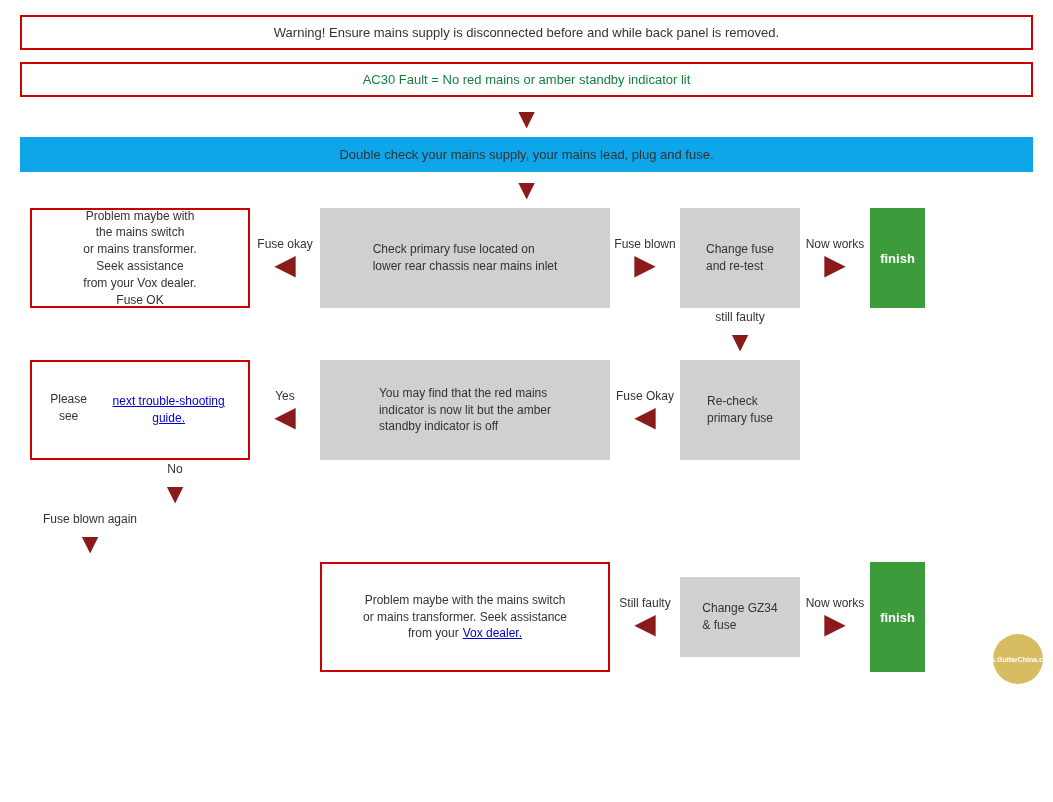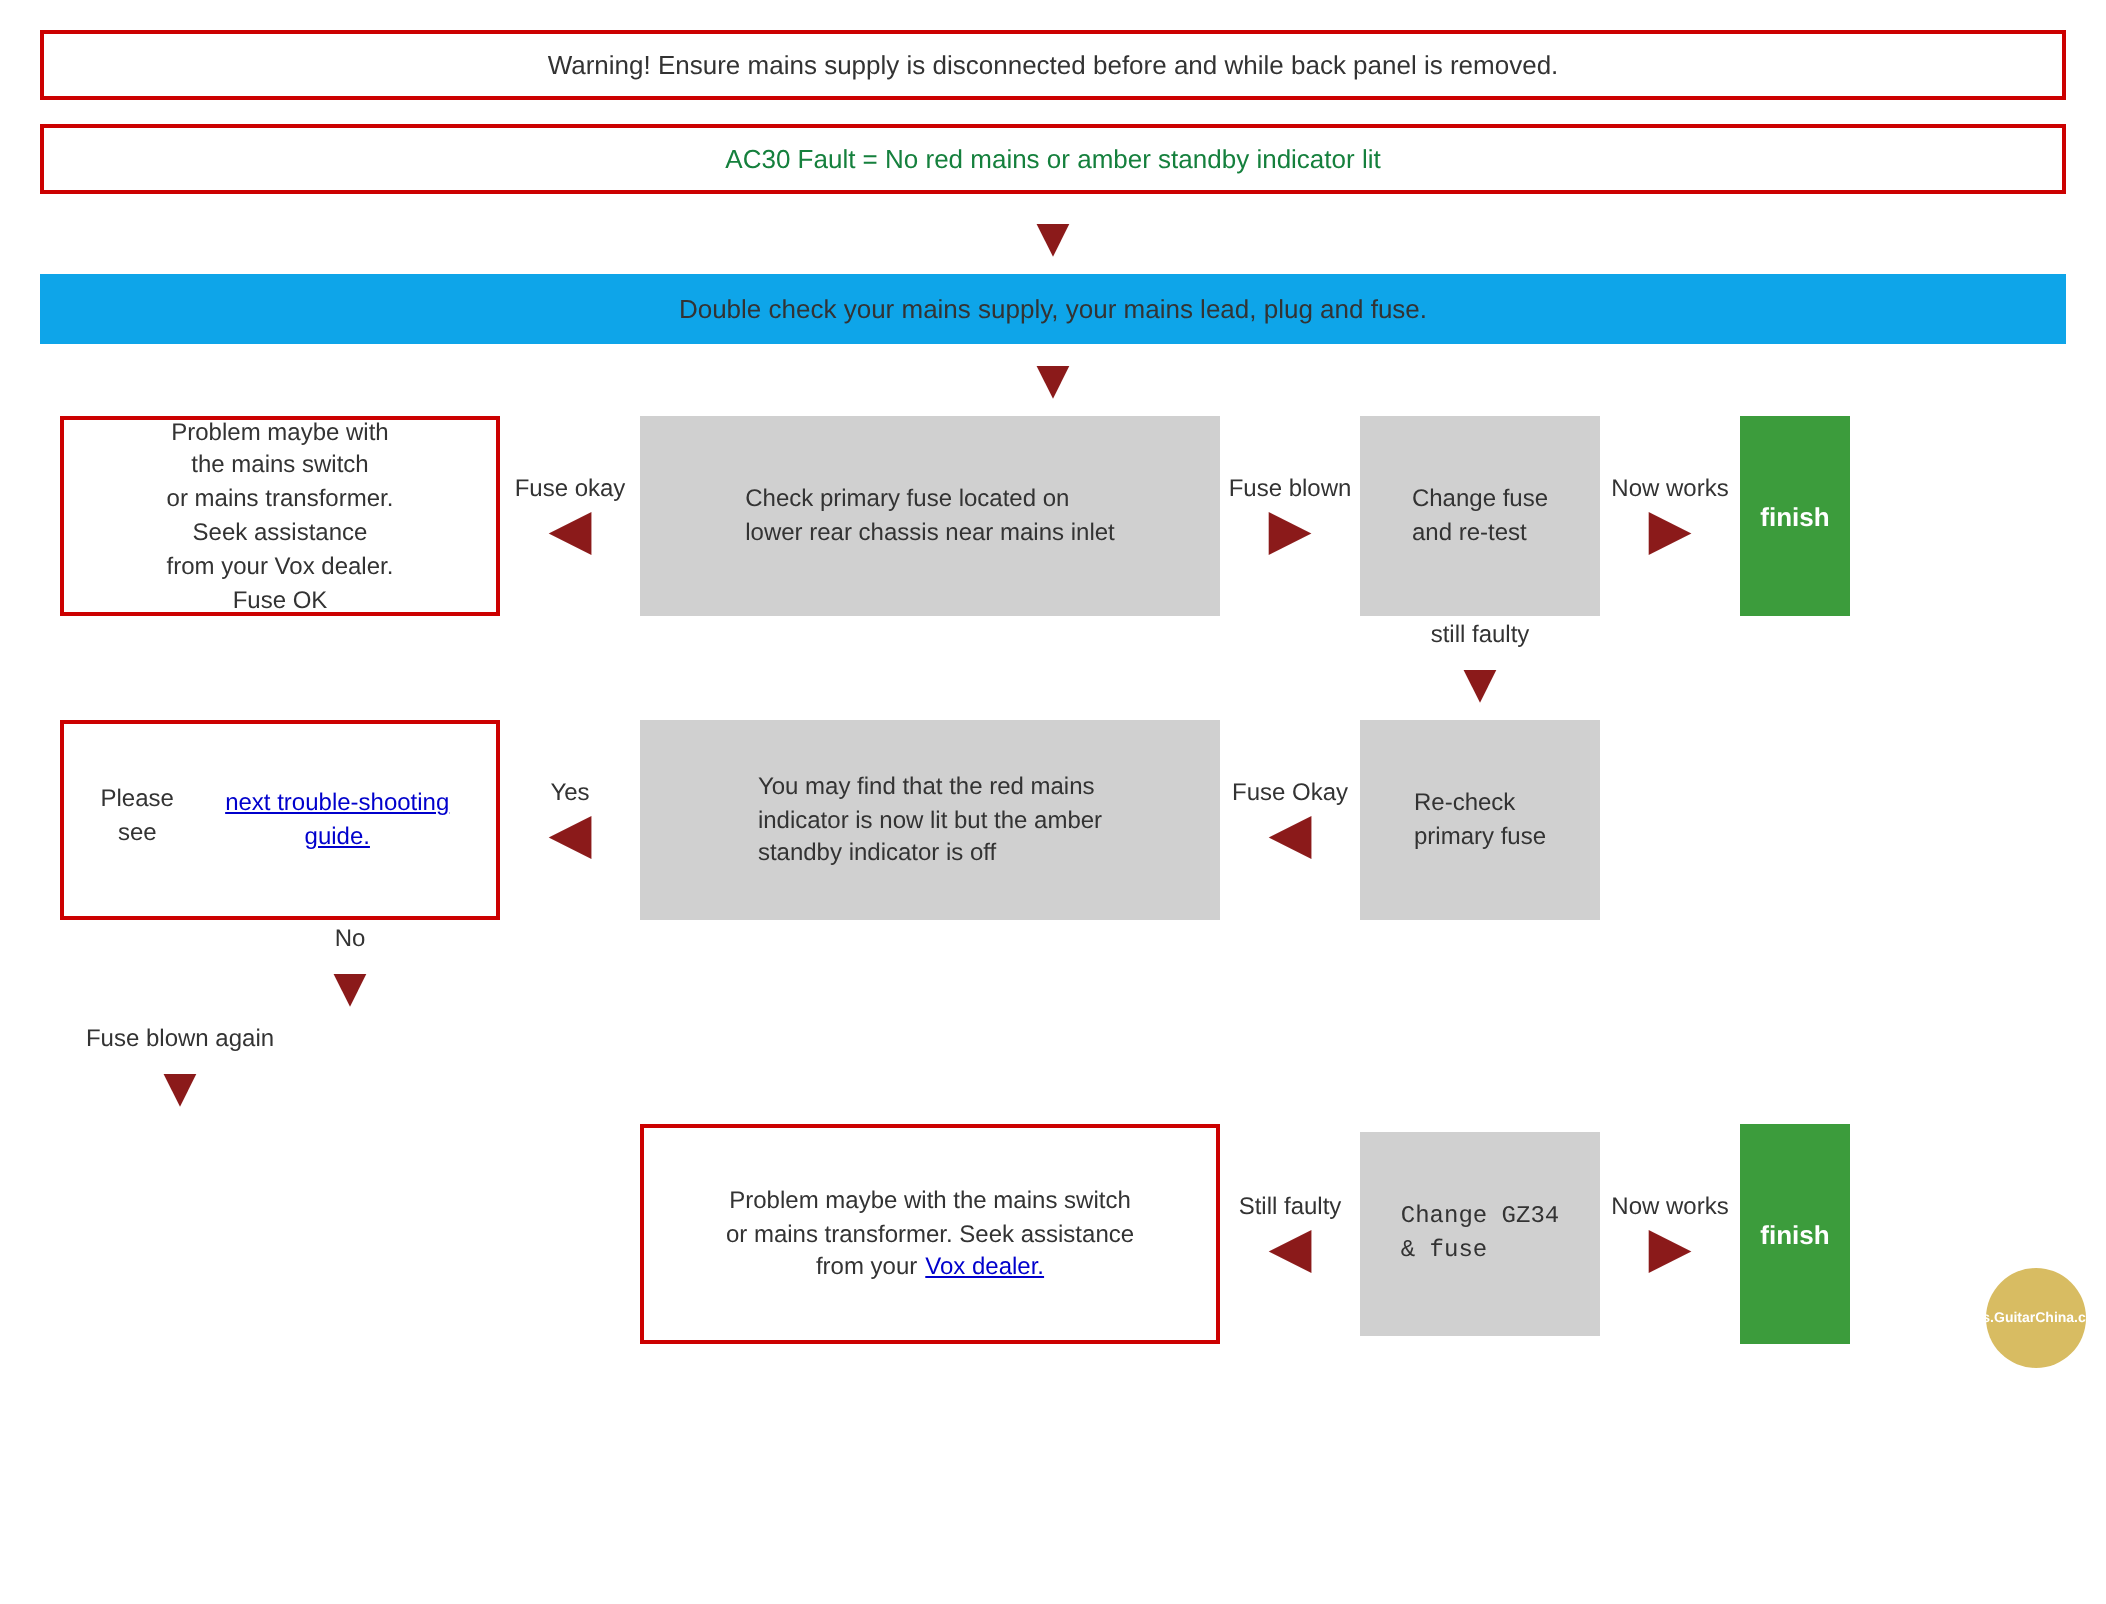--- a/index.html
+++ b/index.html
@@ -296,21 +296,21 @@
     </div>
 
     <div class="col-label-2">
       <div class="label-text">Still faulty</div>
       <div style="text-align:center;">
         <span class="arrow-left">◀</span>
       </div>
     </div>
 
     <div class="col-right-box">
-      <div class="gray-box" style="height:102px; display:flex; align-items:center; justify-content:center;font-family:Liberation Mono, monospace;">
+      <div class="gray-box" style="height:80px; display:flex; align-items:center; justify-content:center;">
         <span style="white-space:pre-line;">Change GZ34
 &amp; fuse</span>
       </div>
     </div>
 
     <div class="col-label-3">
       <div class="label-text">Now works</div>
       <div style="text-align:center;">
         <span class="arrow-right">▶</span>
       </div>

